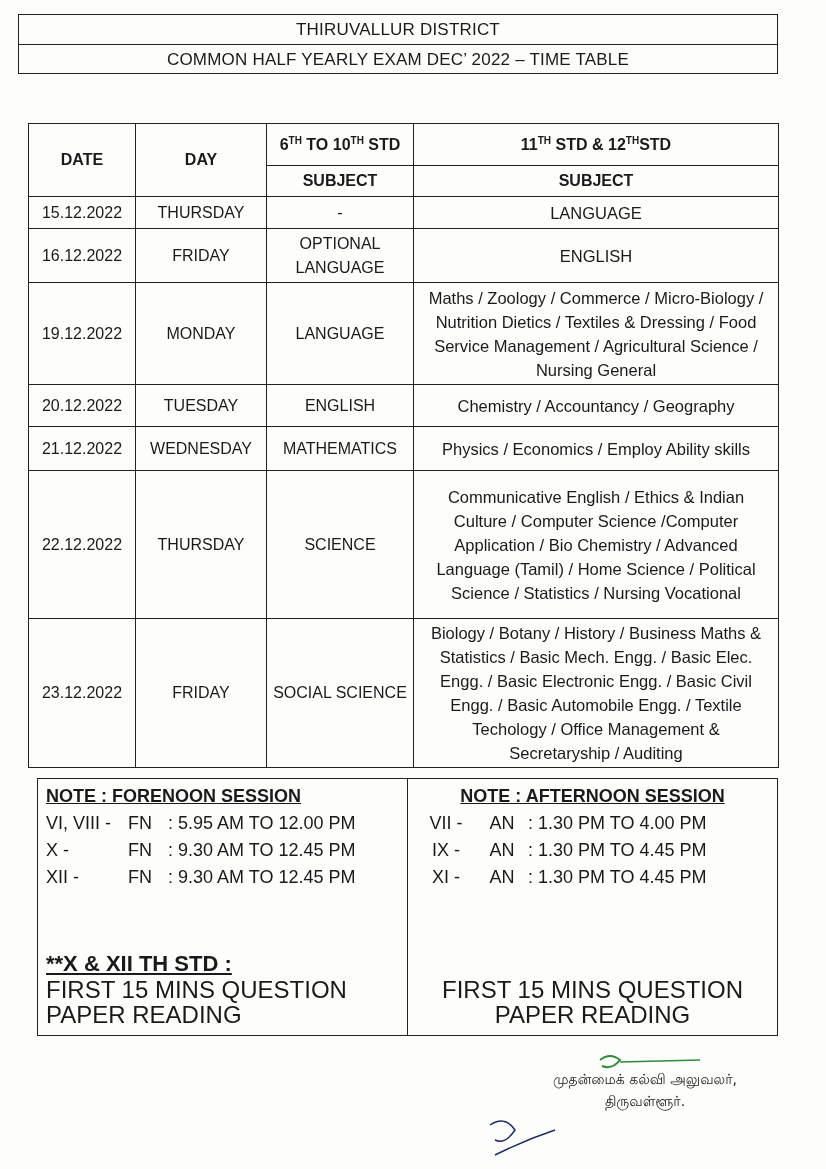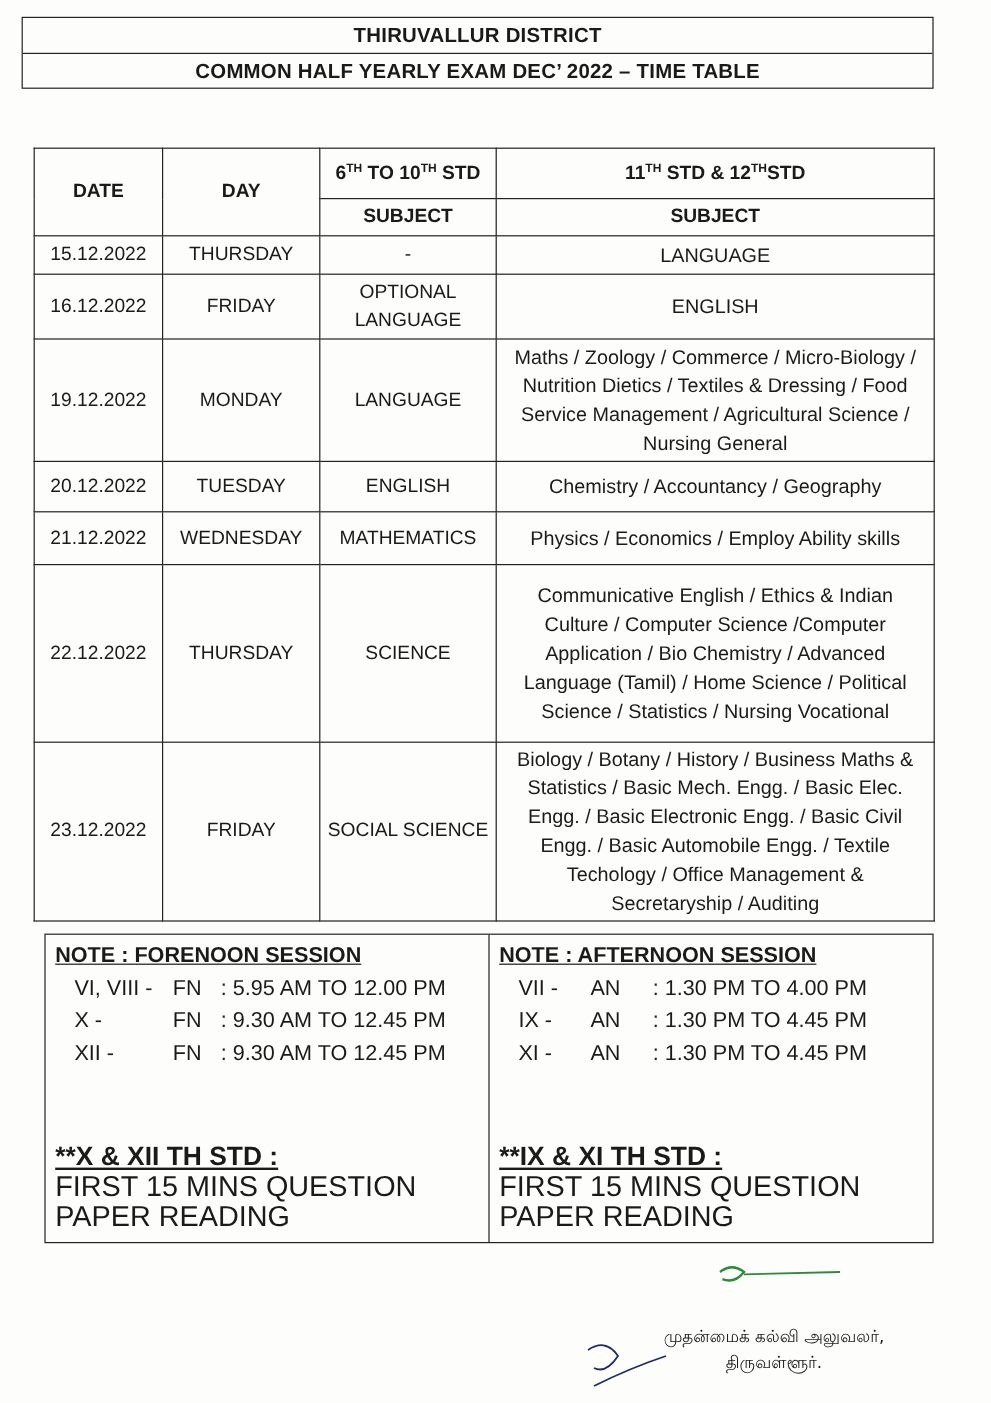--- a/index.html
+++ b/index.html
@@ -11,21 +11,21 @@
       overflow: hidden;
     }
     .page { position: relative; width: 826px; height: 1169px; }
 
     
     .header-box {
       position: absolute; left: 18px; top: 14px; width: 760px;
       border: 1.5px solid #222;
     }
     .header-row {
-      text-align: center; font-size: 17px; font-weight: bold;
+      text-align: center; font-size: 17px; font-weight: normal;
       height: 29px; line-height: 29px; letter-spacing: 0.2px;
     }
     .header-row + .header-row { border-top: 1.5px solid #222; }
     .header-row sup { font-size: 10px; vertical-align: 6px; line-height: 0; }
 
     
     table.tt {
       position: absolute; left: 28px; top: 123px; width: 751px;
       border-collapse: collapse; font-size: 16px;
     }
@@ -40,33 +40,33 @@
     .col-date { width: 107px; }
     .col-day { width: 131px; }
     .col-jun { width: 147px; }
 
     
     .notes {
       position: absolute; left: 37px; top: 778px; width: 741px; height: 258px;
       border: 1.5px solid #222; display: flex;
     }
     .note-col { flex: 1; padding: 4px 8px; font-size: 18px; line-height: 27px; position: relative; }
-    .note-col + .note-col { border-left: 1.5px solid #222; }
+    .note-col + .note-col { border-left: 1.5px solid #222; text-align: center; }
     .note-title { font-weight: bold; text-decoration: underline; }
-    .note-line { display: flex; white-space: nowrap; margin-left: 16px; }
+    .note-line { display: flex; white-space: nowrap; }
     .note-line .std { width: 82px; }
     .note-line .ses { width: 40px; }
     .note-right .note-line .std { width: 60px; }
     .note-right .note-line .ses { width: 52px; }
     .note-sub { position: absolute; left: 8px; bottom: 8px; right: 8px; }
     .note-sub-title { font-weight: bold; text-decoration: underline; font-size: 22px; }
     .note-sub-text { font-size: 24px; line-height: 25px; }
 
     
-    .sig-block { position: absolute; left: 520px; top: 1068px; width: 250px; text-align: center; font-size: 14px; line-height: 22px; font-family: "DejaVu Sans", sans-serif; margin-top: 35px; }
+    .sig-block { position: absolute; left: 520px; top: 1068px; width: 250px; text-align: center; font-size: 14px; line-height: 22px; font-family: "DejaVu Sans", sans-serif; }
     .sig-svg { position: absolute; left: 470px; top: 1040px; }
   </style>
 </head>
 <body>
 
 <div class="page">
 
   <div class="header-box">
     <div class="header-row">THIRUVALLUR DISTRICT</div>
     <div class="header-row">COMMON HALF YEARLY EXAM DEC’ 2022 – TIME TABLE</div>
@@ -173,21 +173,20 @@
         <span class="std">IX -</span>
           <span class="ses">AN</span>
           <span>: 1.30 PM TO 4.45 PM</span>
       </div>
       <div class="note-line">
         <span class="std">XI -</span>
           <span class="ses">AN</span>
           <span>: 1.30 PM TO 4.45 PM</span>
       </div>
       <div class="note-sub">
-        <div class="note-sub-title">**IX &amp; XI TH STD :</div>
         <div class="note-sub-text">FIRST 15 MINS QUESTION PAPER READING</div>
       </div>
     </div>
   </div>
 
   <svg class="sig-svg" width="300" height="130" viewBox="0 0 300 130">
     <path d="M130 20 q10 -8 20 0 q-8 10 -18 6" fill="none" stroke="#2e8b3a" stroke-width="2"></path>
     <line x1="150" y1="22" x2="230" y2="20" stroke="#2e8b3a" stroke-width="1.5"></line>
     <path d="M20 85 q15 -10 25 5 q-10 15 -20 10" fill="none" stroke="#1f2a6b" stroke-width="1.5"></path>
     <path d="M25 115 q30 -15 60 -25" fill="none" stroke="#1f2a6b" stroke-width="1.5"></path>

